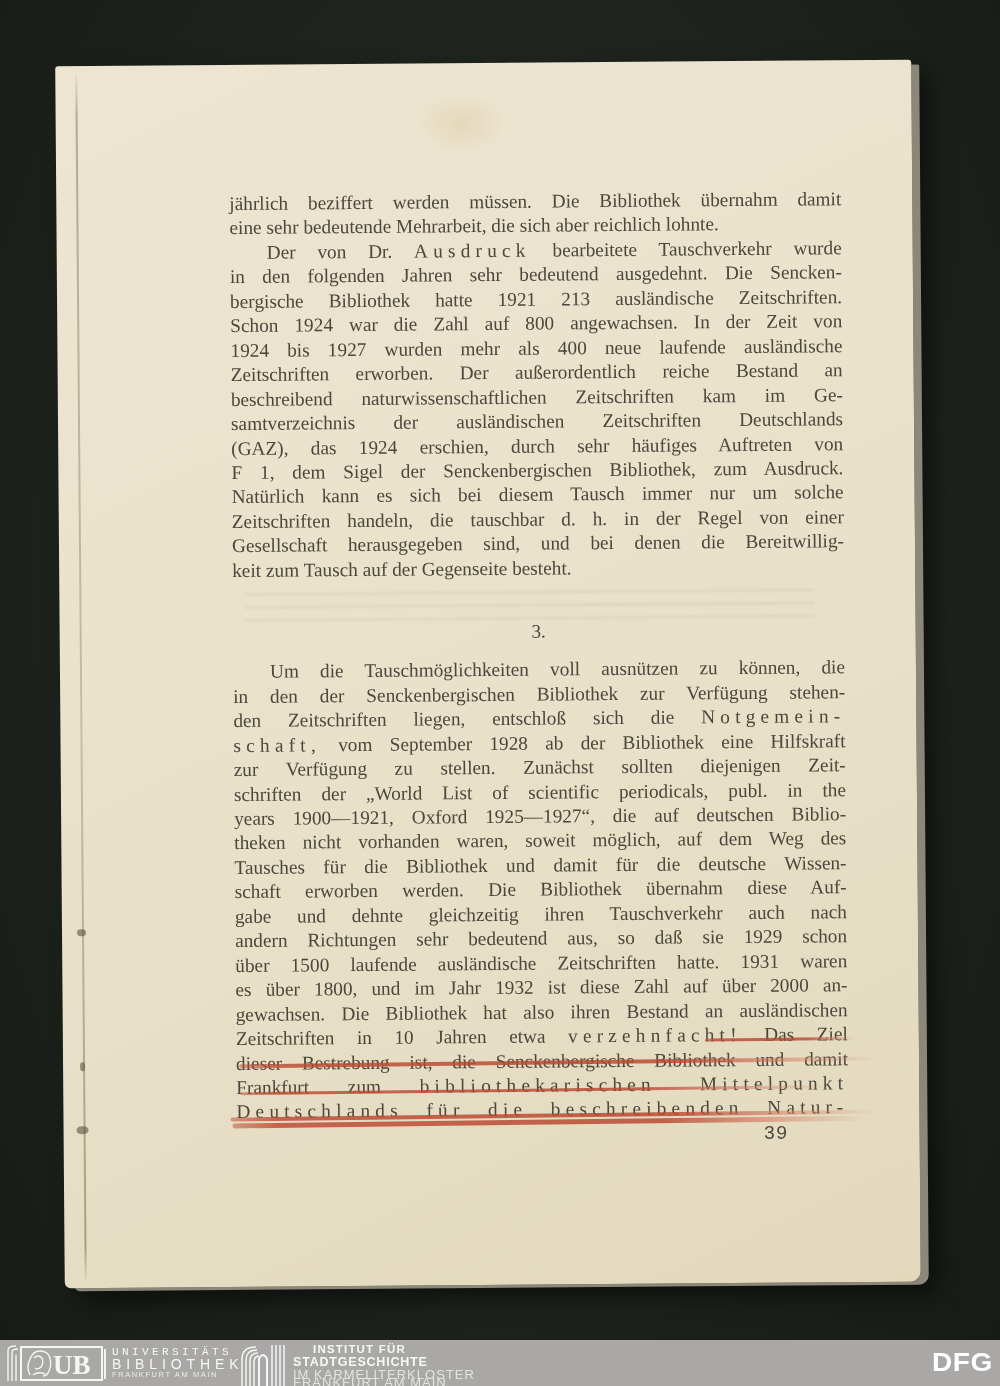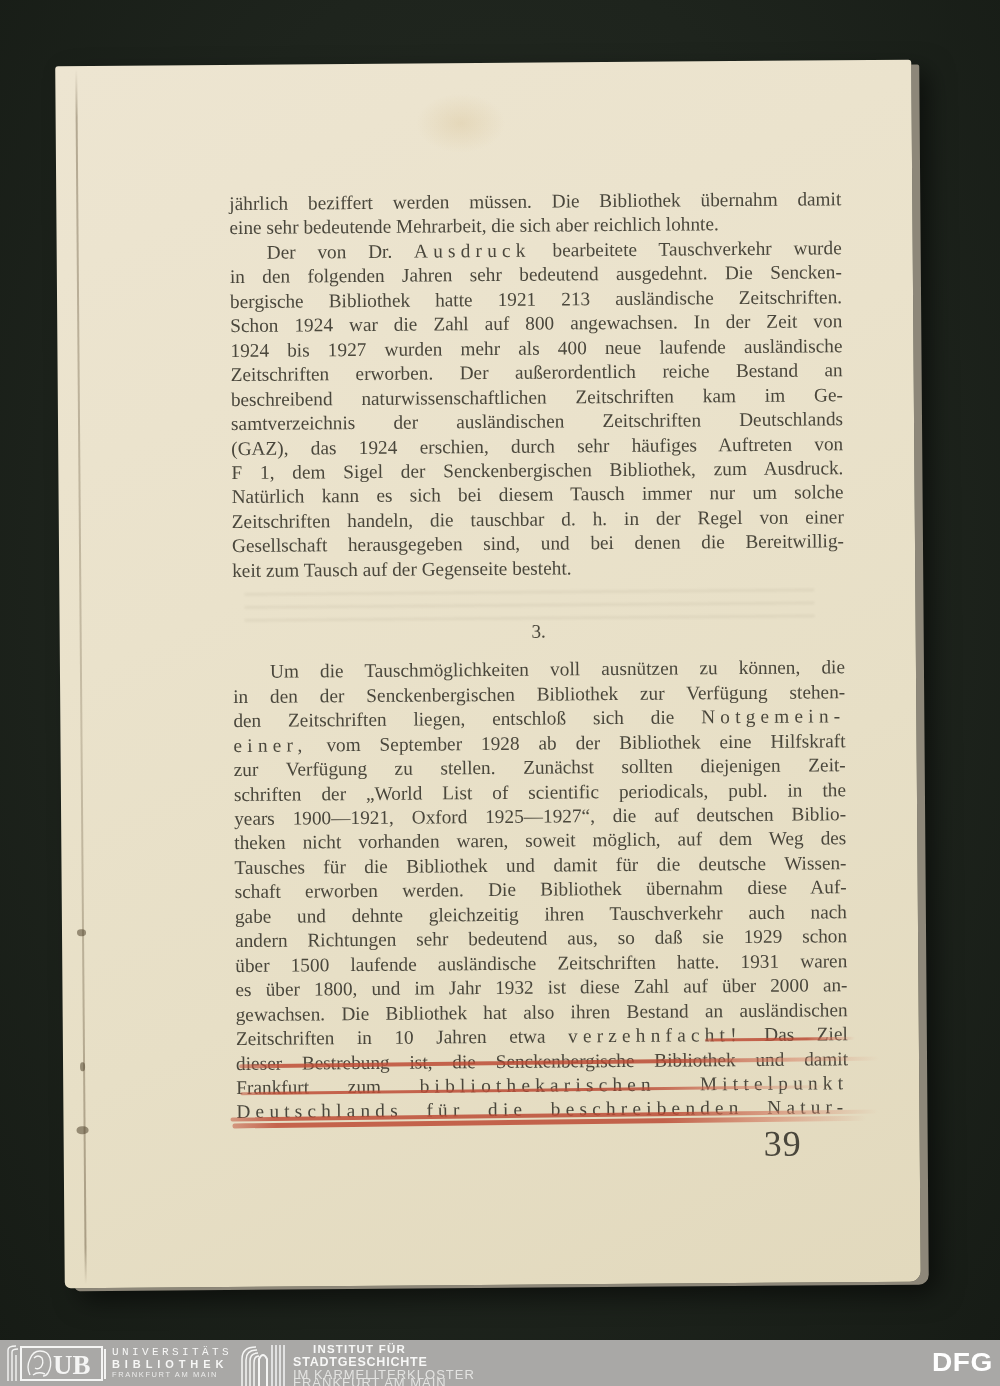--- a/index.html
+++ b/index.html
@@ -39,36 +39,36 @@
     font-family:"Liberation Serif", serif;
     font-size:19.3px;line-height:24.45px;color:#4a473c;
   }
   .line{text-align:justify;text-align-last:justify;}
   .line.end{text-align-last:left;}
   .line.indent{text-indent:37px;}
   .sp{letter-spacing:0.27em;}
   .heading{margin:41px 0 16px;line-height:20px;text-align:center;font-size:19.3px;}
   .page-number{
     position:absolute;left:700px;top:1062px;
-    font-family:Liberation Serif, serif;font-size:36px;color:#4a473c;letter-spacing:1px;
+    font-family:Liberation Mono, monospace;font-size:19px;color:#4a473c;letter-spacing:1px;
   }
   .red-line{
     position:absolute;border-radius:2px;transform:rotate(-0.25deg);
     background:linear-gradient(90deg,rgba(191,78,55,.5) 0%,rgba(191,78,55,.85) 7%,rgba(185,70,48,.82) 68%,rgba(214,126,100,.55) 86%,rgba(214,126,100,0) 100%);
   }
   
   .footer{
     position:absolute;left:0;right:0;top:1340px;height:58px;background:#a9a8a6;color:#f7f7f6;padding-left:16px;
   }
   .footer svg{display:block;}
   .ub-logo{position:absolute;left:6px;top:4px;}
   .ub-sep{position:absolute;left:104px;top:9px;width:1.5px;height:30px;background:#f3f3f2;}
   .ub-text{position:absolute;left:112px;top:6px;}
   .ub-text .l1{font-size:11px;letter-spacing:3.4px;line-height:12px;font-weight:500;font-family:Liberation Mono, monospace;}
-  .ub-text .l2{font-size:11px;letter-spacing:4.9px;line-height:12px;font-weight:700;}
+  .ub-text .l2{font-size:14px;letter-spacing:4.9px;line-height:12px;font-weight:400;}
   .ub-text .l3{font-size:7.5px;letter-spacing:1.6px;line-height:10px;color:#eceteb;color:#ececeb;}
   .stadt-logo{position:absolute;left:240px;top:3px;}
   .stadt-text{position:absolute;left:293px;top:3px;}
   .stadt-text .l1{font-size:11.5px;font-weight:bold;letter-spacing:1.2px;line-height:12.5px;margin-left:20px;}
   .stadt-text .l2{font-size:12.5px;font-weight:bold;letter-spacing:.8px;line-height:13px;}
   .stadt-text .l3,.stadt-text .l4{font-size:13px;letter-spacing:1px;line-height:8.5px;color:#e3e3e1;}
   .stadt-text .l3{margin-top:2px;}
   .library-name{position:absolute;left:465px;top:13px;font-size:17.5px;color:#fbfbfa;}
   .dfg{position:absolute;left:932px;top:7px;font-size:26px;font-weight:800;letter-spacing:.5px;
        transform:scale(1.08,1.0);transform-origin:left center;color:#ffffff;font-family:"Liberation Sans",sans-serif;}
@@ -98,21 +98,21 @@
       <div class="line"><span>(GAZ), das 1924 erschien, durch sehr häufiges Auftreten von</span></div>
       <div class="line"><span>F 1, dem Sigel der Senckenbergischen Bibliothek, zum Ausdruck.</span></div>
       <div class="line"><span>Natürlich kann es sich bei diesem Tausch immer nur um solche</span></div>
       <div class="line"><span>Zeitschriften handeln, die tauschbar d. h. in der Regel von einer</span></div>
       <div class="line"><span>Gesellschaft herausgegeben sind, und bei denen die Bereitwillig-</span></div>
       <div class="line end"><span>keit zum Tausch auf der Gegenseite besteht.</span></div>
       <div class="heading">3.</div>
       <div class="line indent"><span>Um die Tauschmöglichkeiten voll ausnützen zu können, die</span></div>
       <div class="line"><span>in den der Senckenbergischen Bibliothek zur Verfügung stehen-</span></div>
       <div class="line"><span>den Zeitschriften liegen, entschloß sich die </span><span class="sp">Notgemein-</span></div>
-      <div class="line"><span class="sp">einer,</span><span> vom September 1928 ab der Bibliothek eine Hilfskraft</span></div>
+      <div class="line"><span class="sp">schaft,</span><span> vom September 1928 ab der Bibliothek eine Hilfskraft</span></div>
       <div class="line"><span>zur Verfügung zu stellen. Zunächst sollten diejenigen Zeit-</span></div>
       <div class="line"><span>schriften der „World List of scientific periodicals, publ. in the</span></div>
       <div class="line"><span>years 1900—1921, Oxford 1925—1927“, die auf deutschen Biblio-</span></div>
       <div class="line"><span>theken nicht vorhanden waren, soweit möglich, auf dem Weg des</span></div>
       <div class="line"><span>Tausches für die Bibliothek und damit für die deutsche Wissen-</span></div>
       <div class="line"><span>schaft erworben werden. Die Bibliothek übernahm diese Auf-</span></div>
       <div class="line"><span>gabe und dehnte gleichzeitig ihren Tauschverkehr auch nach</span></div>
       <div class="line"><span>andern Richtungen sehr bedeutend aus, so daß sie 1929 schon</span></div>
       <div class="line"><span>über 1500 laufende ausländische Zeitschriften hatte. 1931 waren</span></div>
       <div class="line"><span>es über 1800, und im Jahr 1932 ist diese Zahl auf über 2000 an-</span></div>

